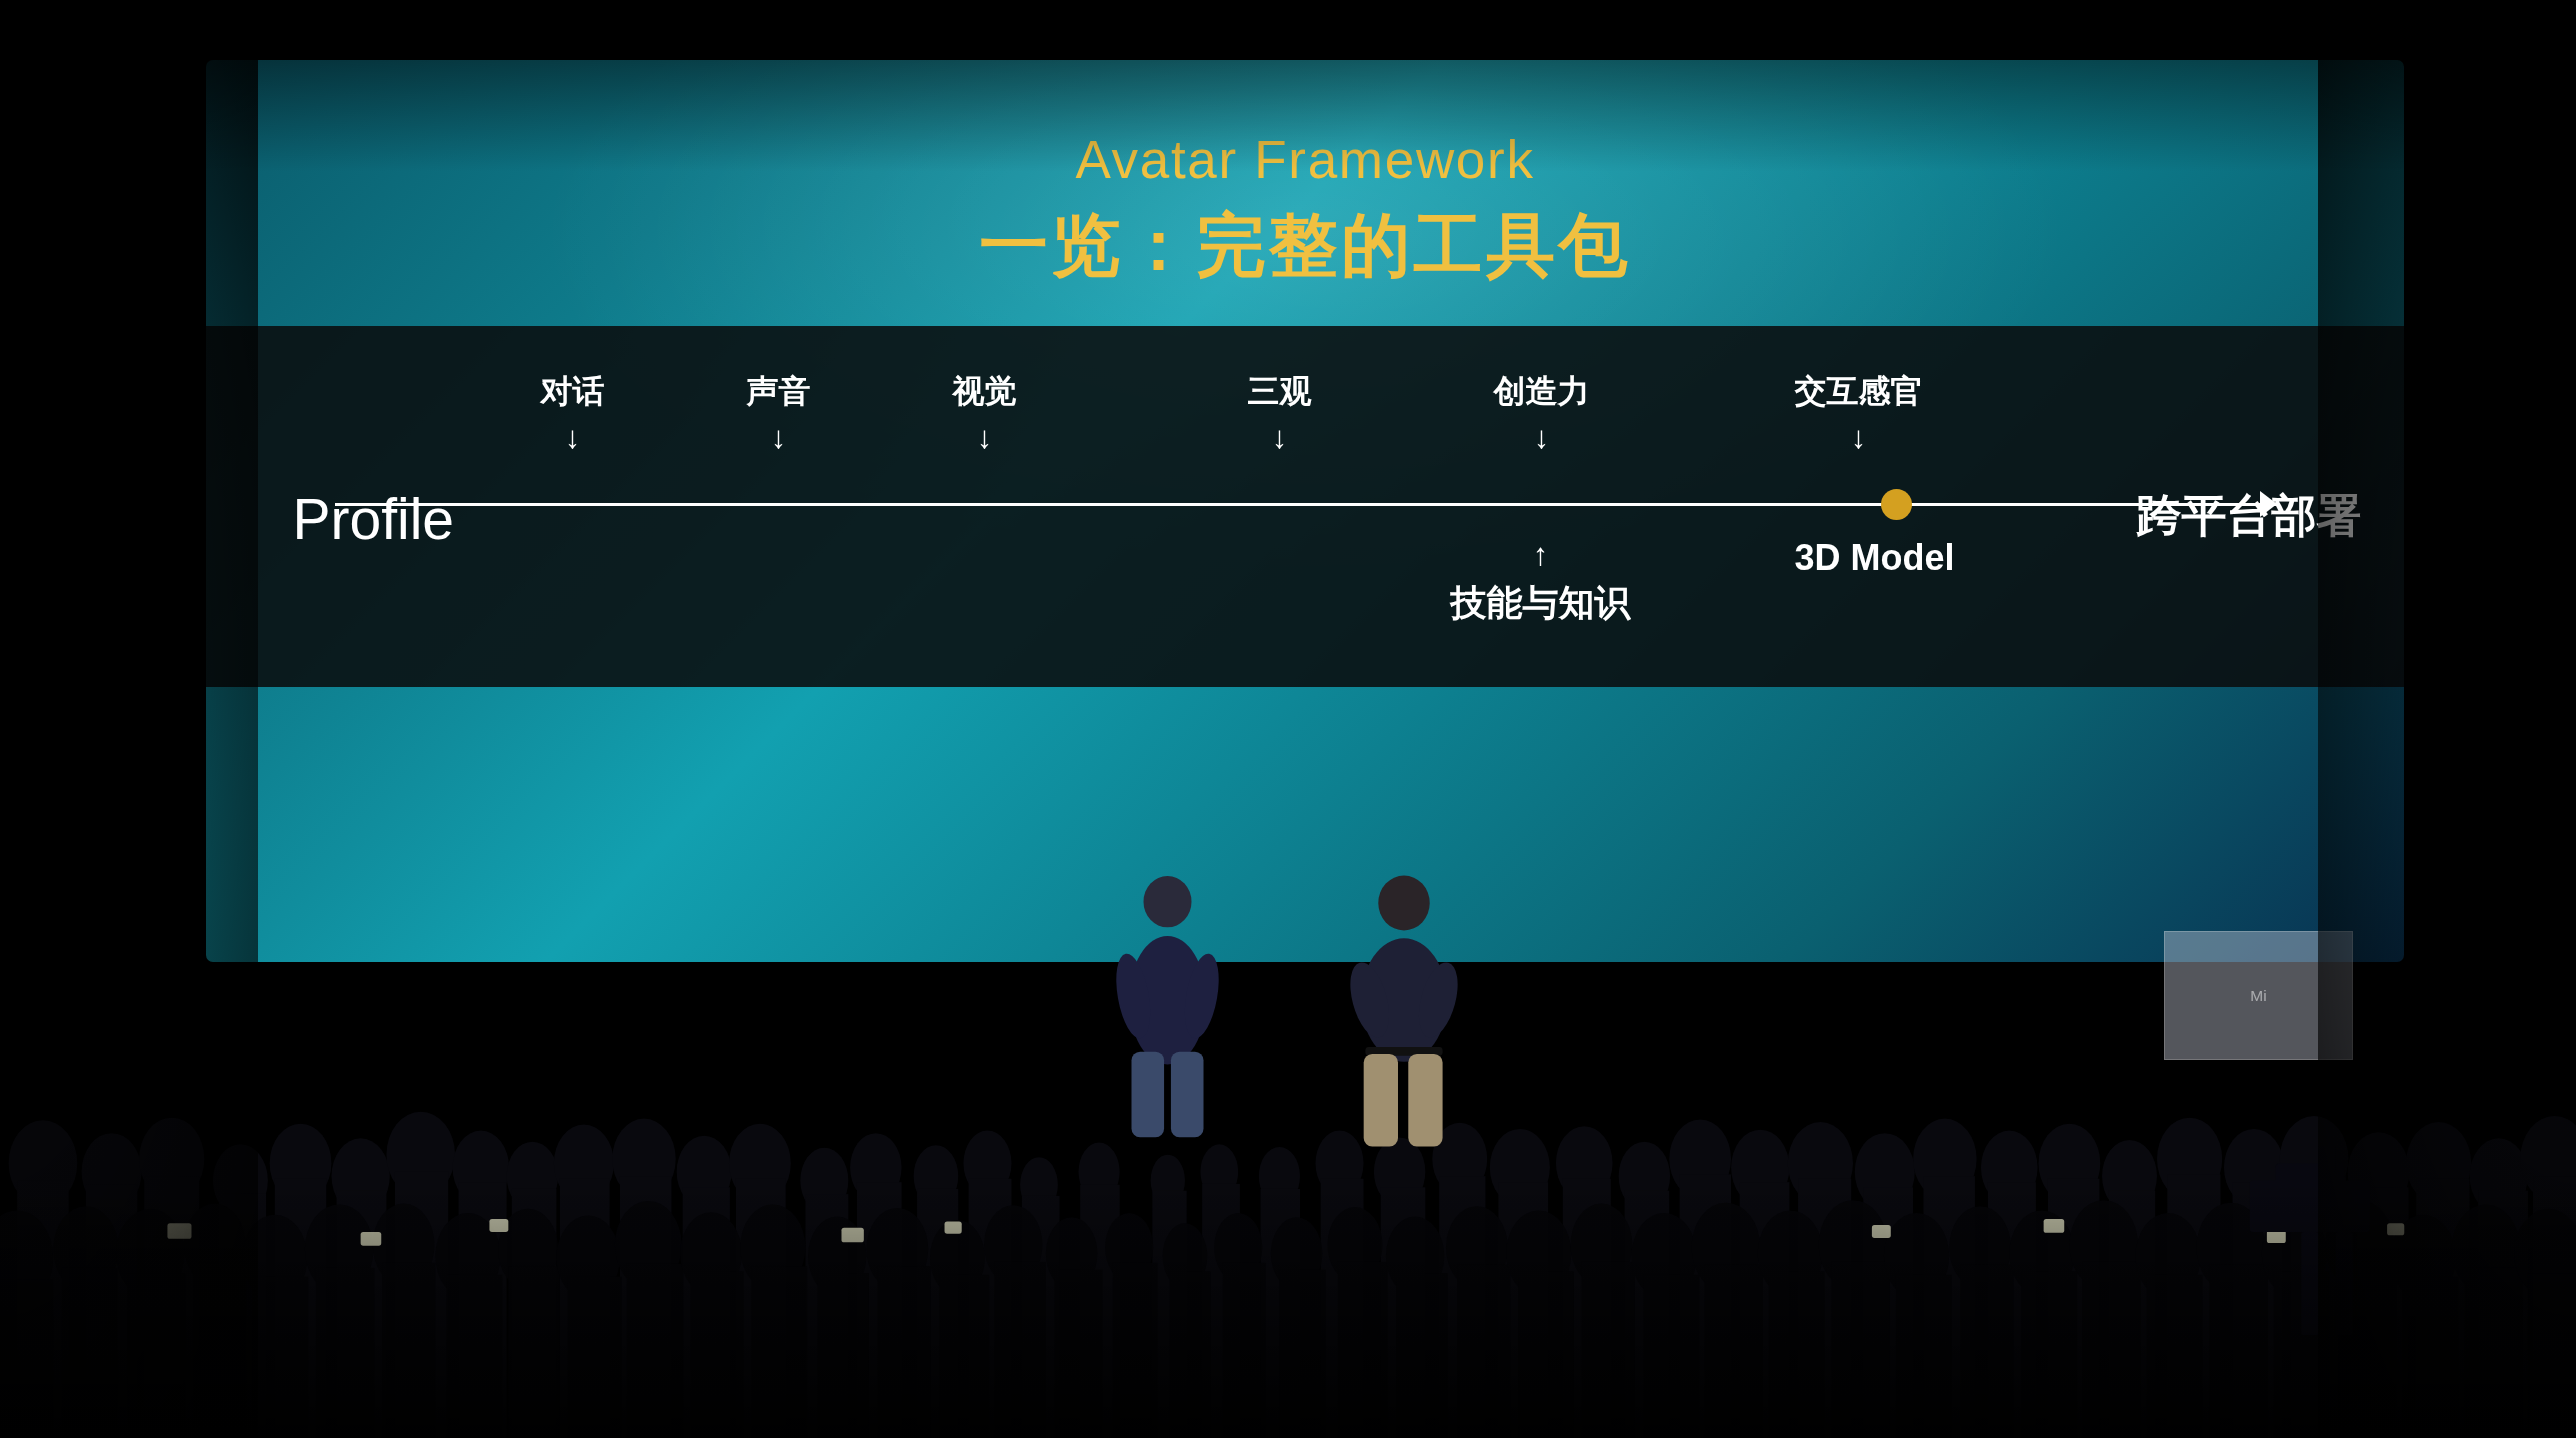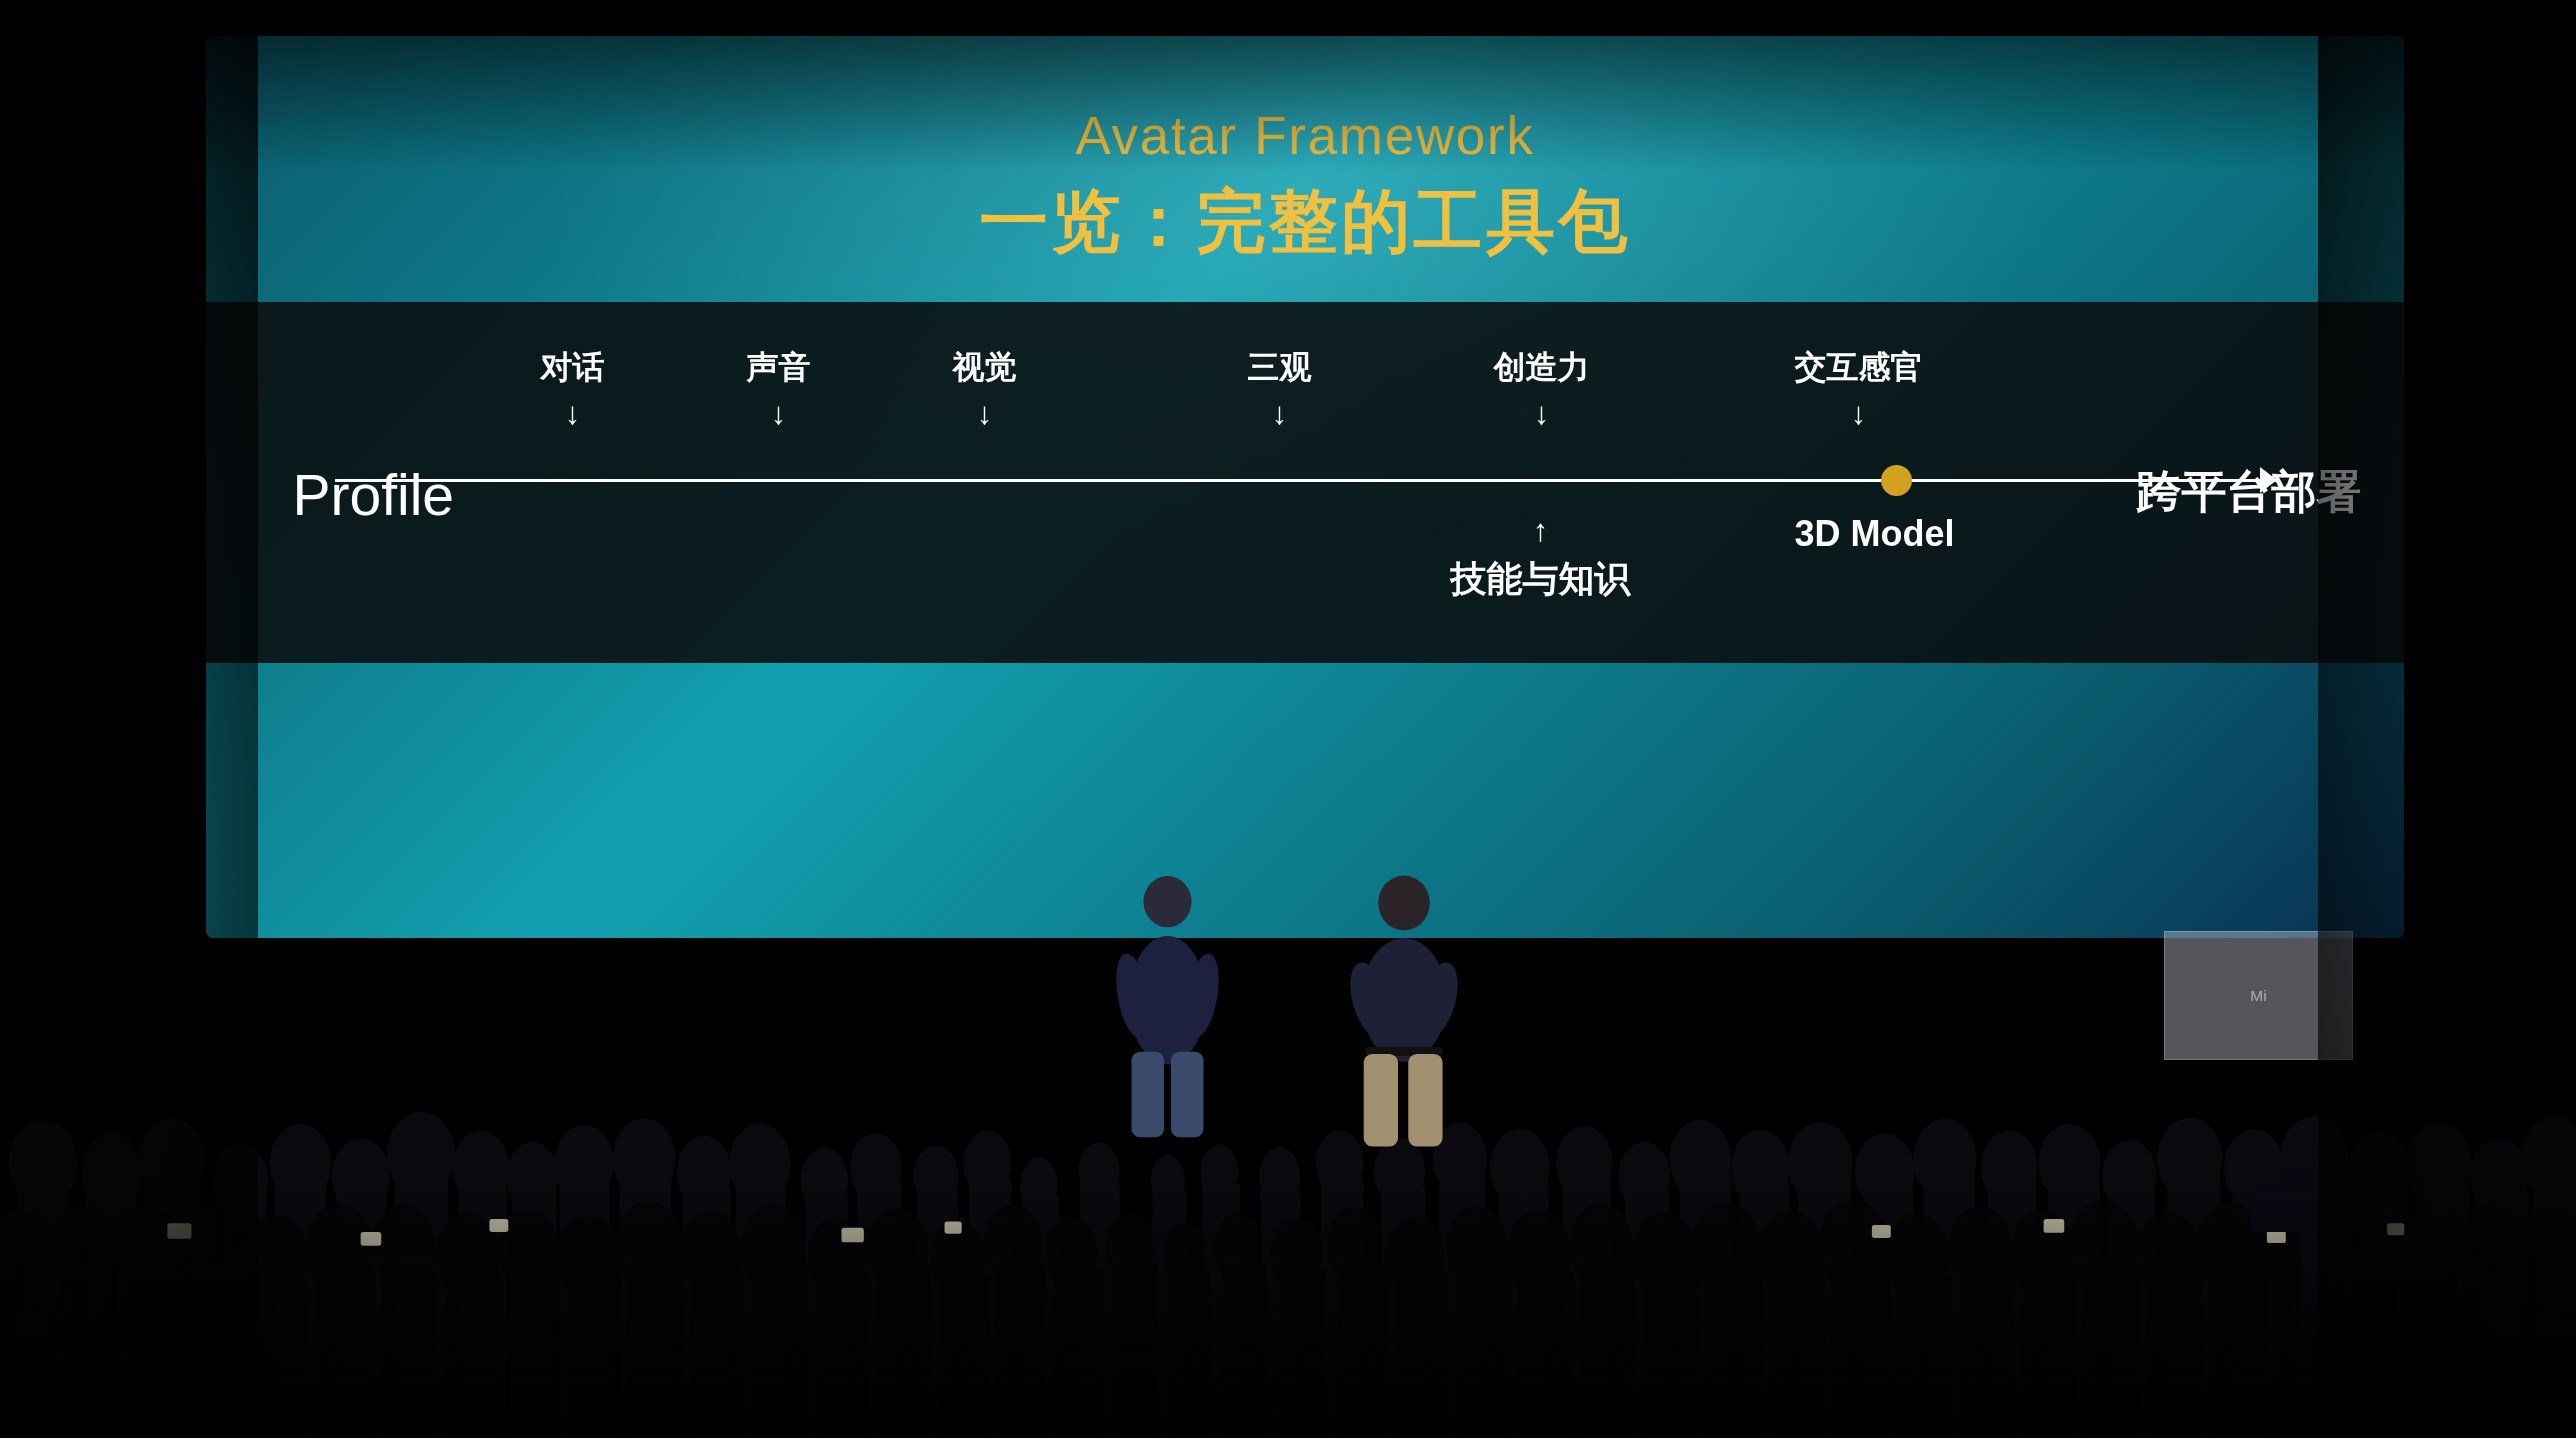--- a/index.html
+++ b/index.html
@@ -45,21 +45,21 @@
       position: absolute;
       bottom: 0; left: 0;
       width: 100%; height: 258px;
       background: linear-gradient(to top, rgba(0,0,0,0.95) 0%, transparent 100%);
       z-index: 10;
     }
 
     
     .screen {
       position: absolute;
-      top: 36px;
+      top: 60px;
       left: 206px;
       right: 172px;
       height: 902px;
       background: linear-gradient(135deg, #0a5a6a 0%, #0e7a8a 20%, #12a0b0 40%, #0d8090 60%, #0a6070 80%, #083050 100%);
       border-radius: 6.9px;
       overflow: hidden;
     }
 
     
     .screen::before {

